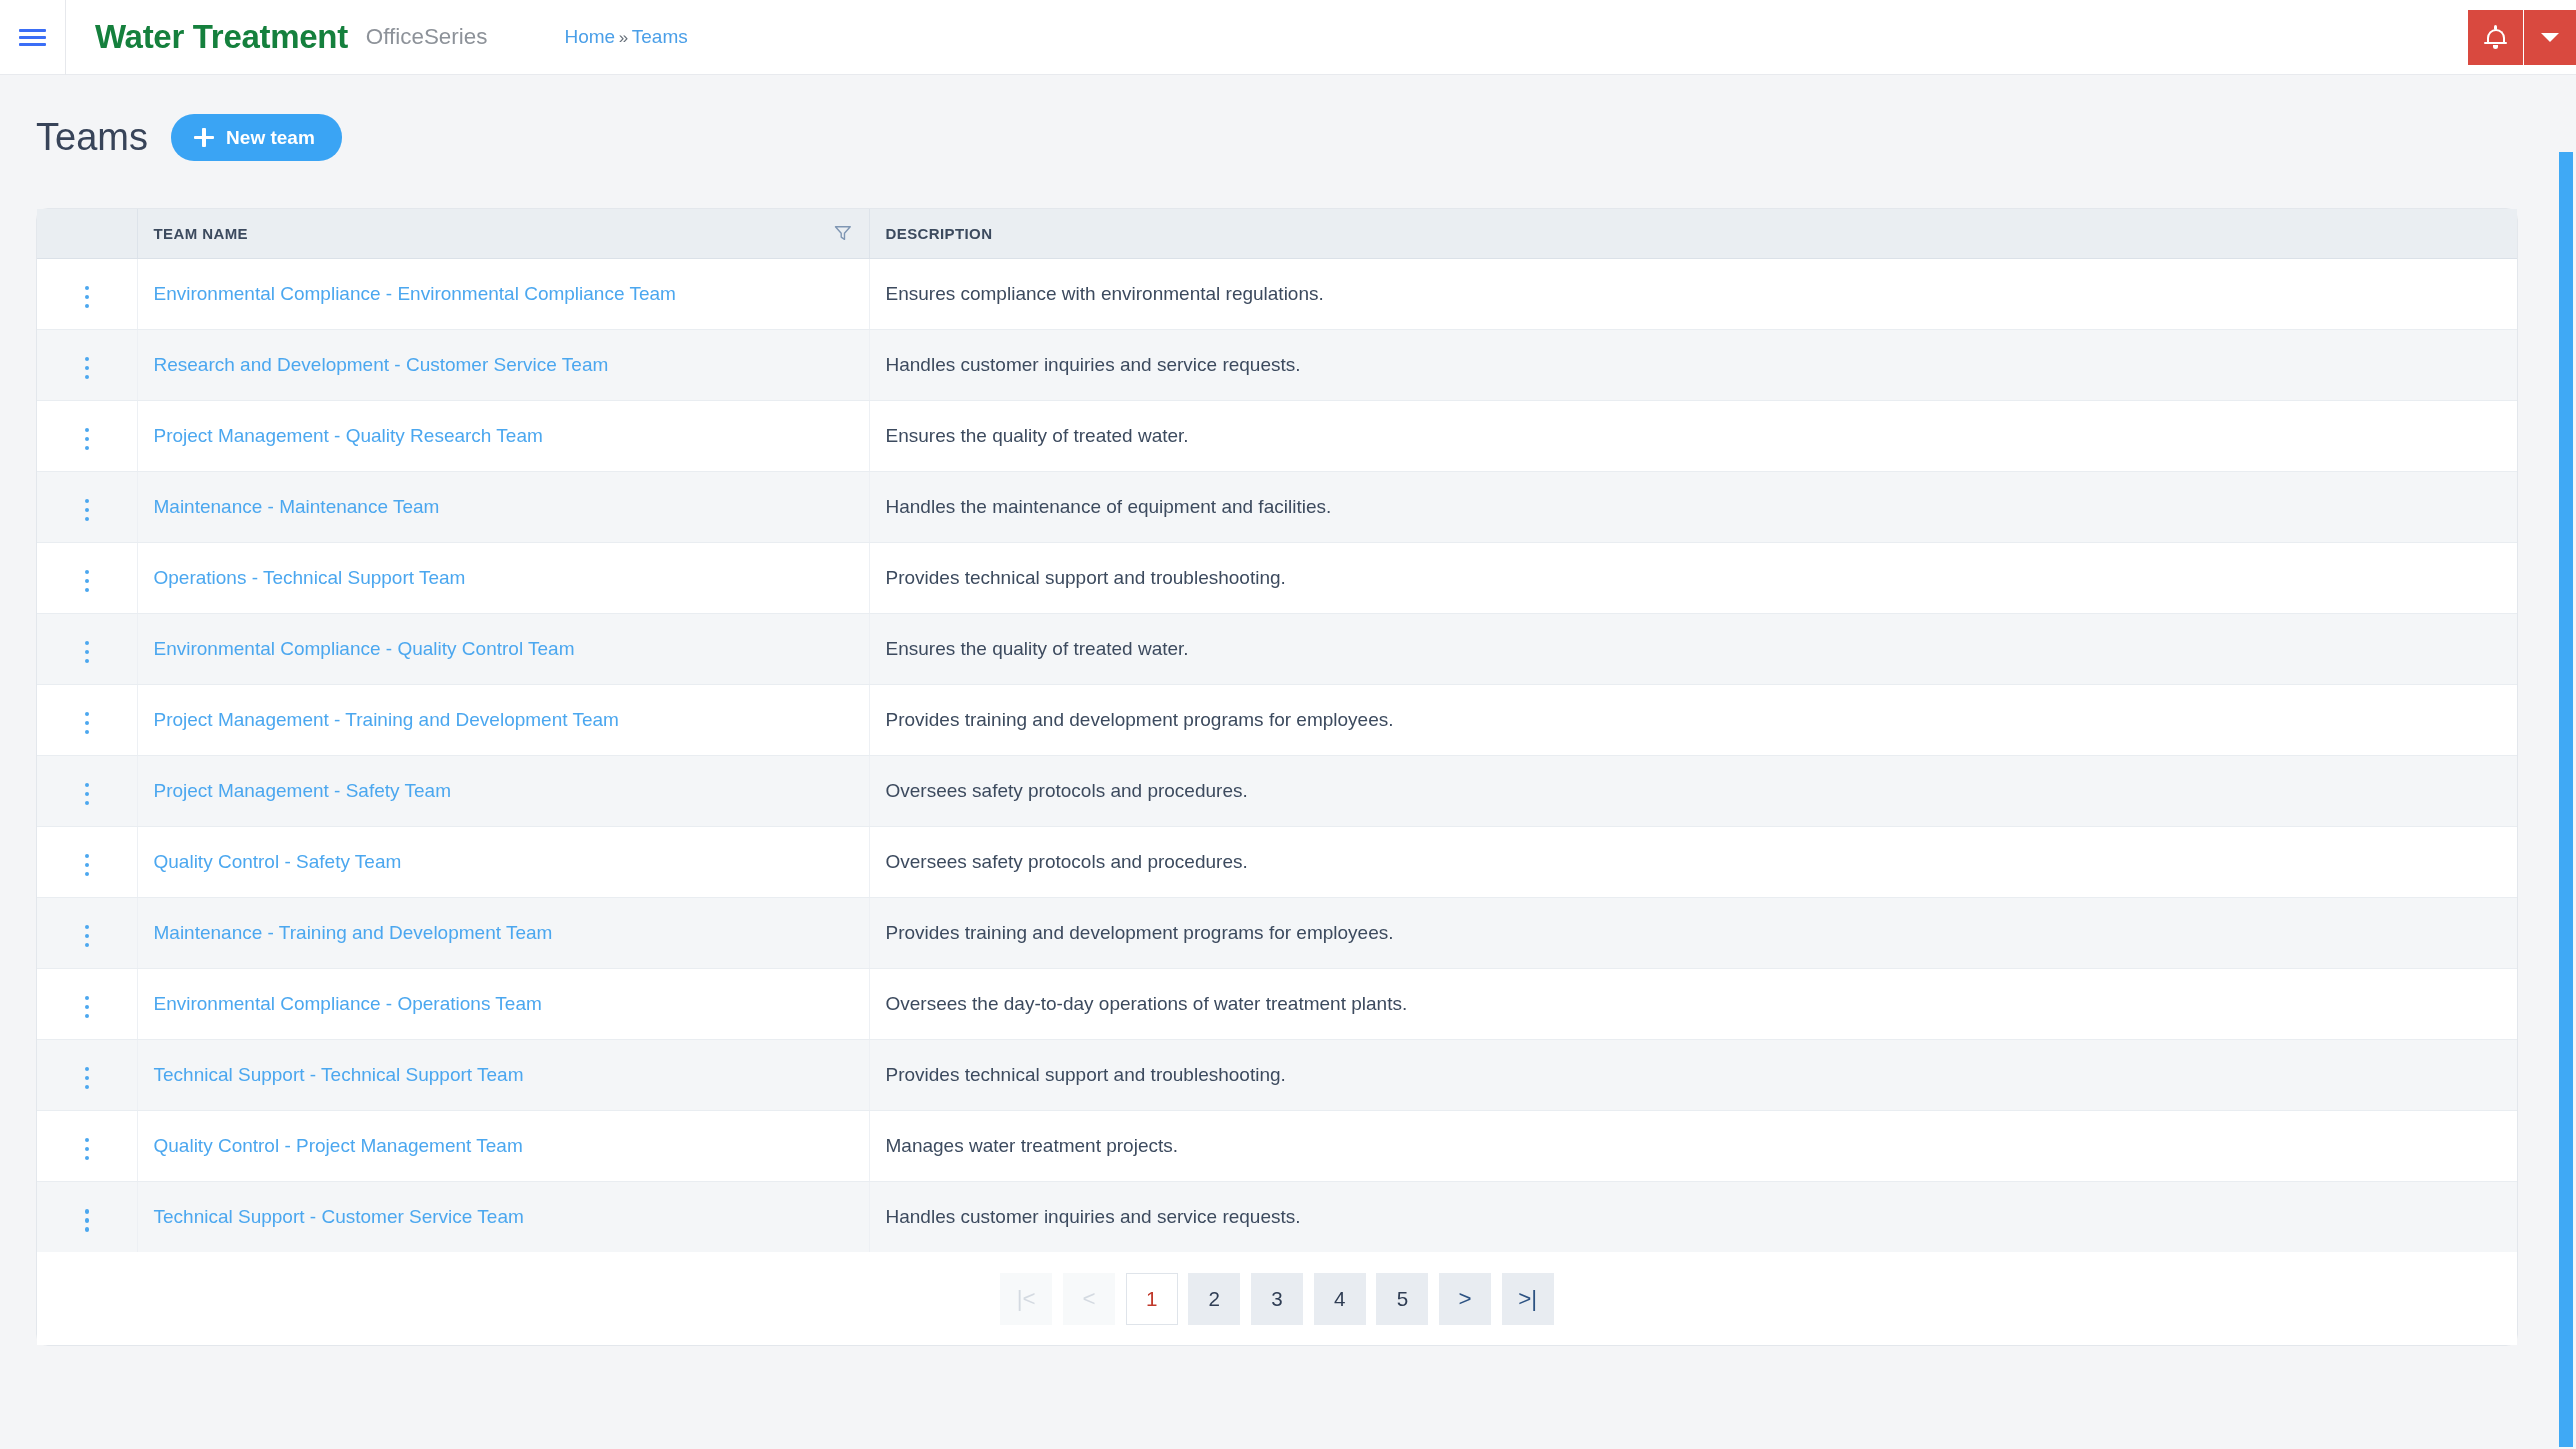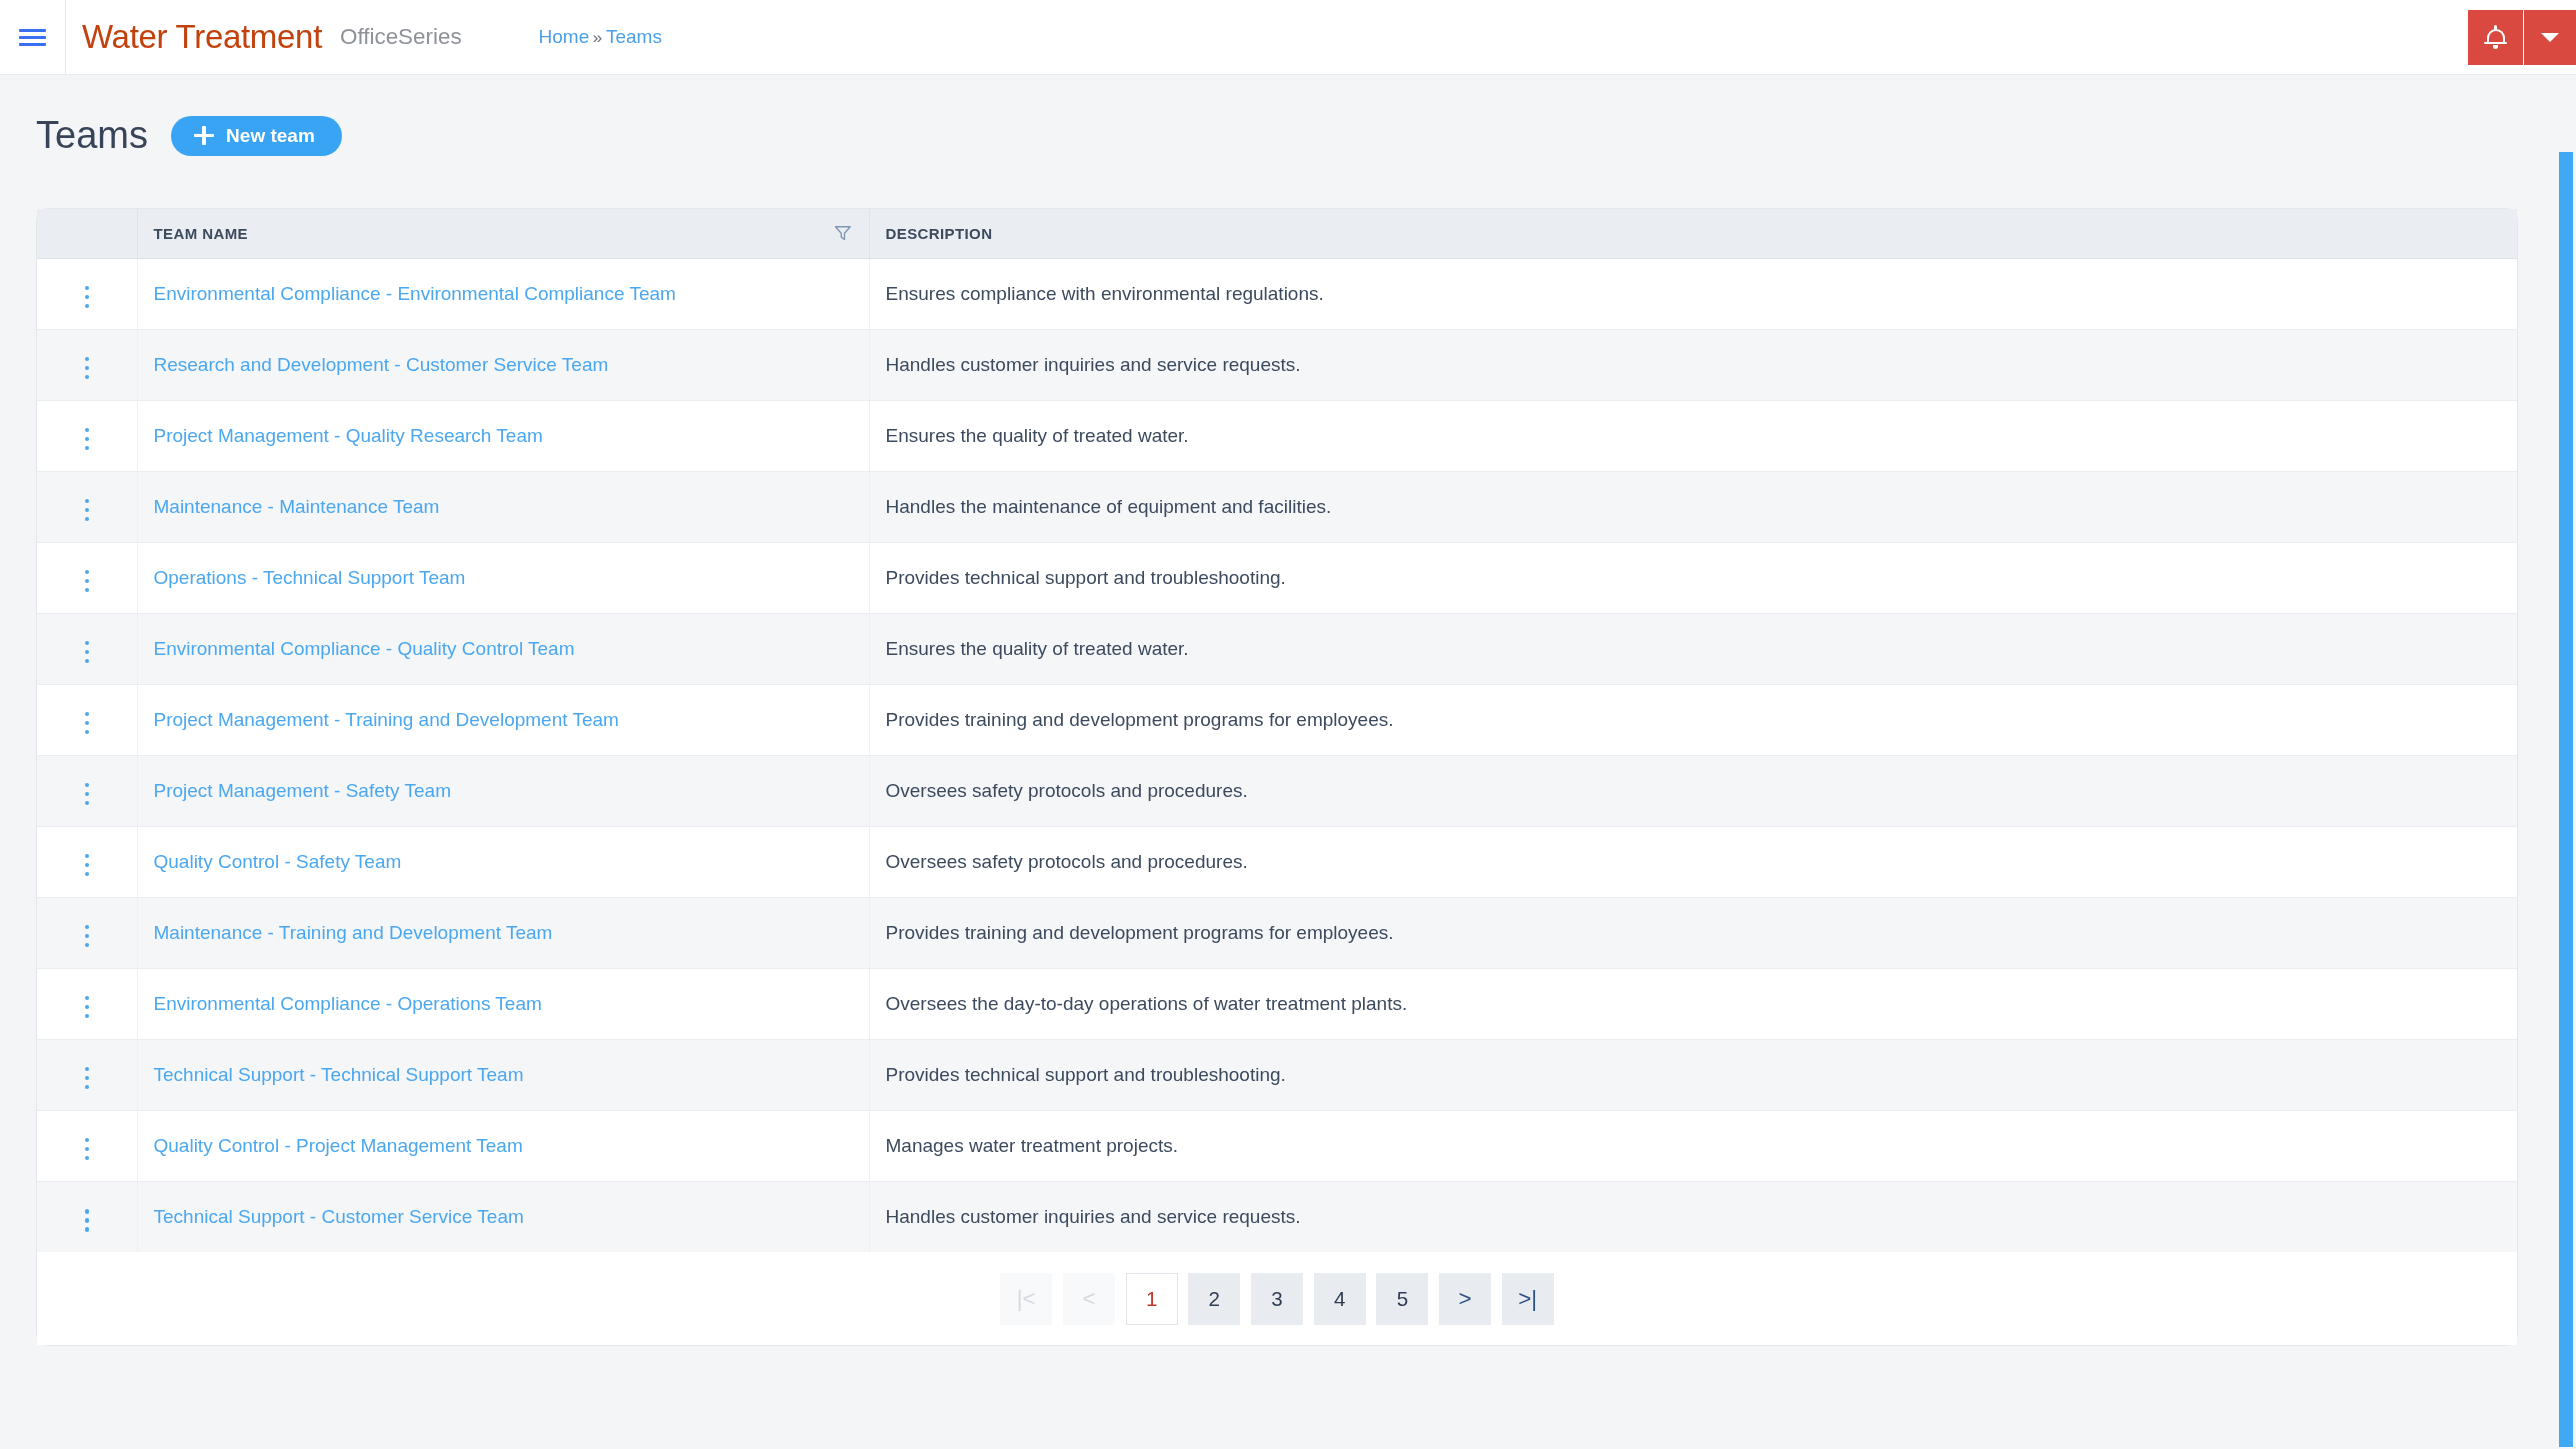--- a/index.html
+++ b/index.html
@@ -27,23 +27,23 @@
   .hamburger { width: 27px; height: 18px; position: relative; }
   .hamburger span {
     position: absolute; left: 0; width: 27px; height: 2.7px;
     background: #3b6ef6; border-radius: 0.9px;
   }
   .hamburger span:nth-child(1) { top: 0.9px; }
   .hamburger span:nth-child(2) { top: 8px; }
   .hamburger span:nth-child(3) { top: 15px; }
 
   .brand {
-    margin-left: 16px;
-    font-size: 33px; font-weight: normal;
-    color: #c2410c; letter-spacing: -0.3px;
+    margin-left: 29px;
+    font-size: 33px; font-weight: bold;
+    color: #15803d; letter-spacing: -0.3px;
     white-space: nowrap;
   }
   .brand-sub {
     margin-left: 18px;
     font-size: 22.4px; color: #8d9299;
     white-space: nowrap;
   }
   .breadcrumb {
     margin-left: 77px;
     font-size: 19px;
@@ -98,21 +98,21 @@
     position: absolute; left: 36px; top: 114px;
     display: flex; align-items: center; gap: 23px;
   }
   .page-title {
     font-size: 38px; color: #384459; font-weight: normal;
     white-space: nowrap;
   }
   .new-btn {
     display: flex; align-items: center; gap: 12.5px;
     background: #3aa4f4; color: #fff;
-    height: 40px; padding: 0 27px 0 23px;
+    height: 47px; padding: 0 27px 0 23px;
     border-radius: 23px; border: none;
     font-size: 19px; font-weight: bold;
     font-family: "Liberation Sans", sans-serif;
     cursor: pointer; white-space: nowrap;
   }
   .plus-icon { position: relative; width: 19.7px; height: 19.7px; }
   .plus-icon::before, .plus-icon::after {
     content: ""; position: absolute; background: #fff; border-radius: 0.9px;
   }
   .plus-icon::before { left: 0; top: 8.5px; width: 19.7px; height: 3.1px; }

